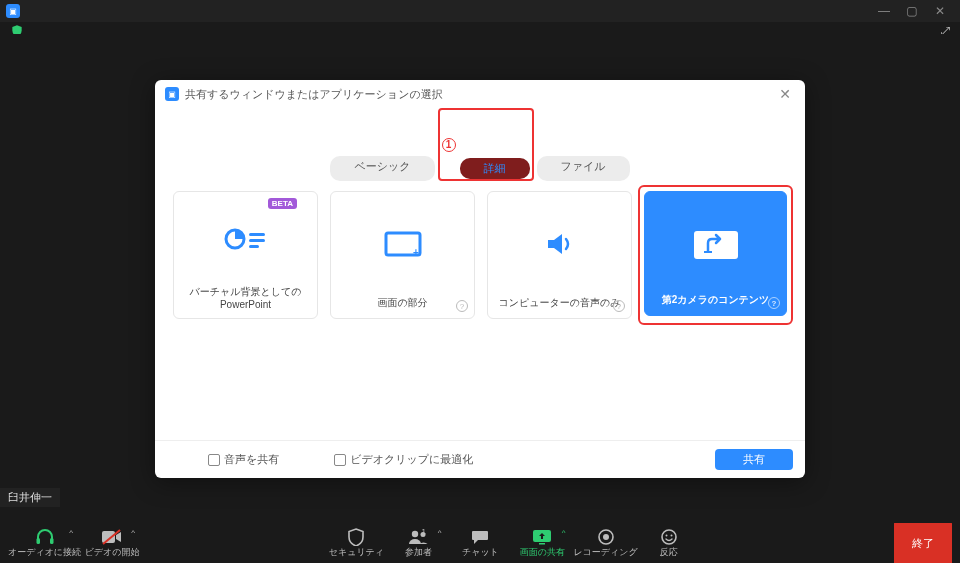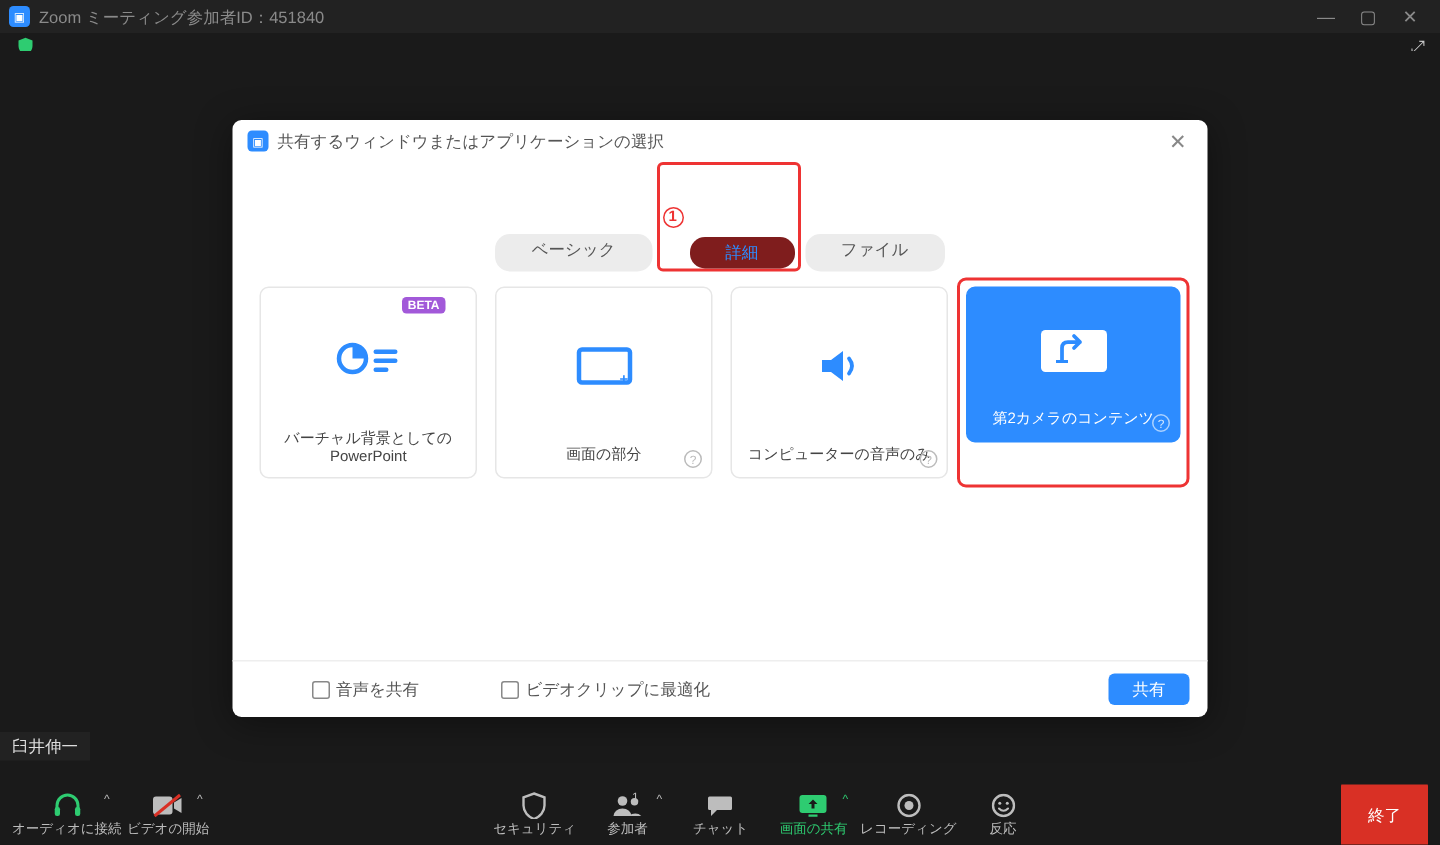--- a/index.html
+++ b/index.html
@@ -31,37 +31,36 @@
   .card .help { position:absolute; right:6px; bottom:6px; width:12px;height:12px; border:1px solid #bbb; border-radius:50%; color:#bbb; font-size:8px; display:flex;align-items:center;justify-content:center; }
   .card.selected { background:#2d8cff; border-color:#2d8cff; }
   .card.selected .label { color:#fff; }
   .card.selected .help { border-color:rgba(255,255,255,0.6); color:rgba(255,255,255,0.8);}
   .card-highlight { border:2px solid #e33; border-radius:6px; padding:4px; margin:-6px; }
   .beta-badge { position:absolute; top:6px; right:20px; background:#a259d9; color:#fff; font-size:8px; font-weight:bold; padding:1px 4px; border-radius:3px; }
   .modal-footer { margin-top:auto; border-top:1px solid #eee; padding:8px 12px; display:flex; align-items:center; gap:14px; }
   .check { display:flex; align-items:center; gap:4px; font-size:11px; color:#555;padding-left:41px; }
   .check .box { width:12px;height:12px;border:1px solid #888;border-radius:2px; }
   .modal-footer .spacer { flex:1; }
-  .share-btn { background:#2d8cff; color:#fff; font-size:11px; padding:3px 16px; border-radius:4px; }
+  .share-btn { background:#2d8cff; color:#fff; font-size:11px; padding:3px 28px; border-radius:4px; }
   .toolbar { height:40px; background:#1a1a1a; display:flex; align-items:center; padding:0 8px; }
   .tbtn { display:flex; flex-direction:column; align-items:center; justify-content:center; min-width:62px; color:#bdbdbd; font-size:9px; position:relative; }
   .tbtn .ticon { font-size:16px; height:18px; display:flex; align-items:center; justify-content:center; }
   .tbtn.green { color:#2ecc71; }
   .tbtn .chev { position:absolute; top:0px; right:8px; font-size:8px; color:#bdbdbd; }
   .tbtn .count-badge { position:absolute; top:-1px; left:34px; font-size:8px; color:#bdbdbd; }
   .toolbar .spacer { flex:1; }
   .end-btn { background:#d93025; color:#fff; font-size:11px; padding:16px 18px; border-radius:4px; margin-left:12px; }
   svg { display:block; }
 </style>
 </head>
 <body>
 
 <div class="titlebar">
   <div class="zoom-square">▣</div>
-  <div>Zoom ミーティング参加者ID：451840</div>
   <div class="spacer"></div>
   <div class="winbtn">—</div>
   <div class="winbtn">▢</div>
   <div class="winbtn">✕</div>
 </div>
 
 <div class="subbar">
   <div class="shield">
     <svg width="14" height="14" viewBox="0 0 24 24" fill="#2ecc71">
         <path d="M12 2 L20 5 V11 C20 16 16.5 20.5 12 22 C7.5 20.5 4 16 4 11 V5 Z"></path>
@@ -124,21 +123,21 @@
           <svg width="32" height="28" viewBox="0 0 32 28">
             <path d="M4 10 H10 L18 4 V24 L10 18 H4 Z" fill="#2d8cff"></path>
             <path d="M22 9 Q26 14 22 19" fill="none" stroke="#2d8cff" stroke-width="2.5" stroke-linecap="round"></path>
           </svg>
         </div>
         <div class="label">コンピューターの音声のみ</div>
         <div class="help">?</div>
       </div>
 
       <div class="card-highlight" style="flex:1;">
-        <div class="card selected" style="height:104px;">
+        <div class="card selected" style="height:125px;font-weight:bold;">
           <div class="icon-area">
             <svg width="60" height="40" viewBox="0 0 60 40">
               <rect x="8" y="8" width="44" height="28" rx="3" fill="#fff"></rect>
               <path d="M22 28 V20 Q22 16 26 16 H34 M34 16 L30 12 M34 16 L30 20" fill="none" stroke="#2d8cff" stroke-width="2.5" stroke-linecap="round" stroke-linejoin="round"></path>
               <rect x="18" y="28" width="8" height="2" fill="#2d8cff"></rect>
             </svg>
           </div>
           <div class="label">第2カメラのコンテンツ</div>
           <div class="help">?</div>
         </div>

